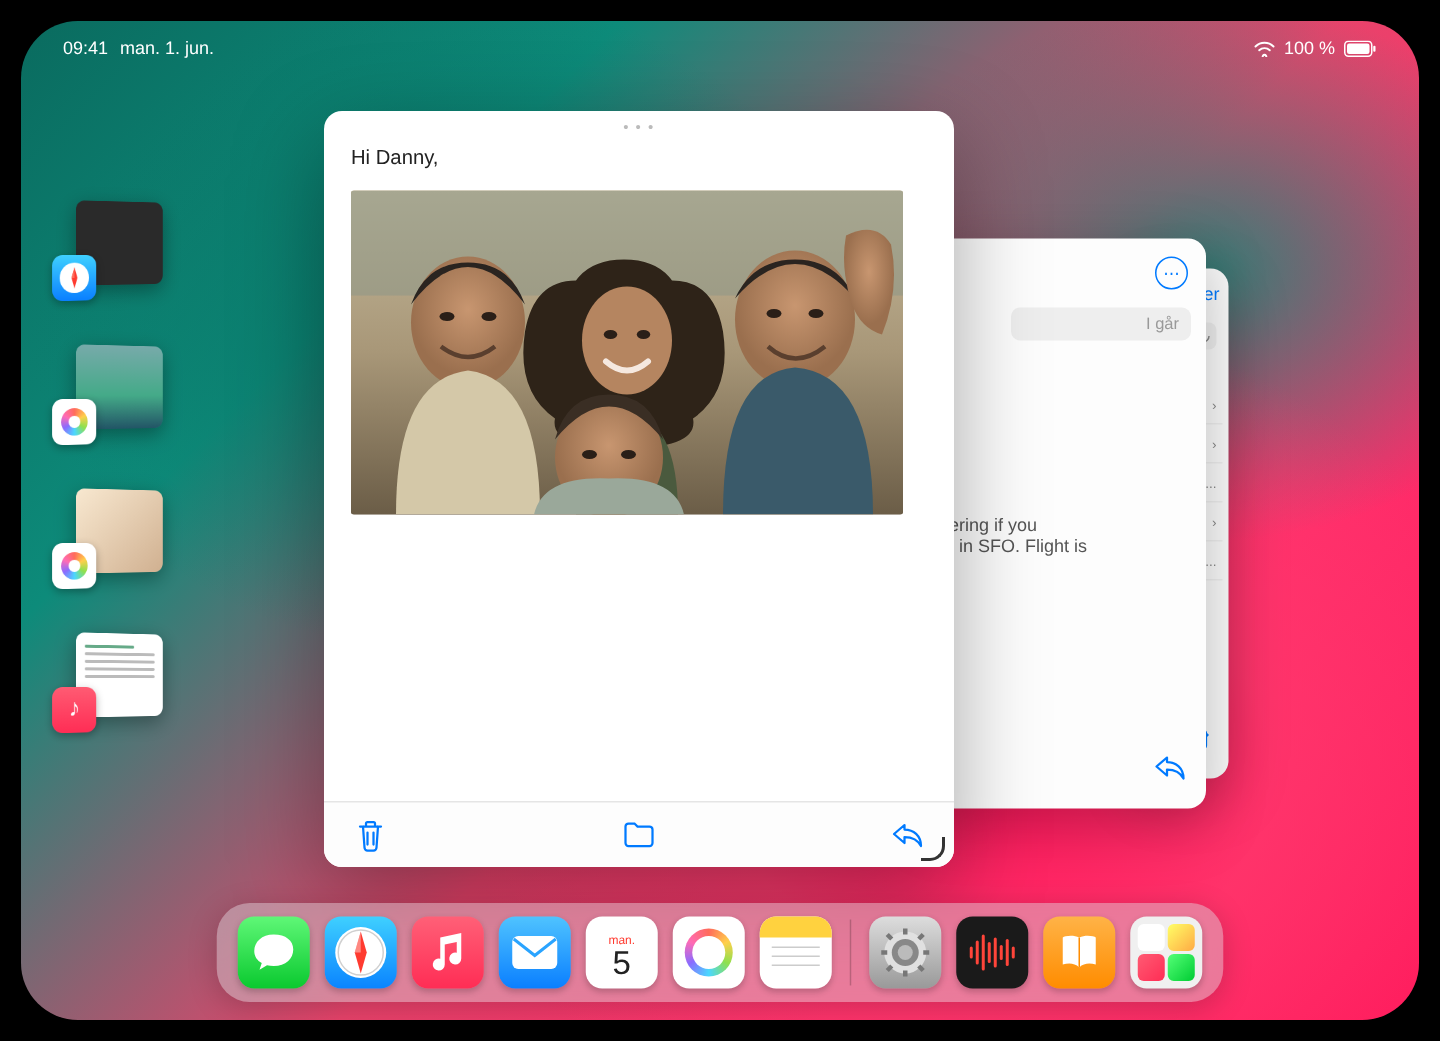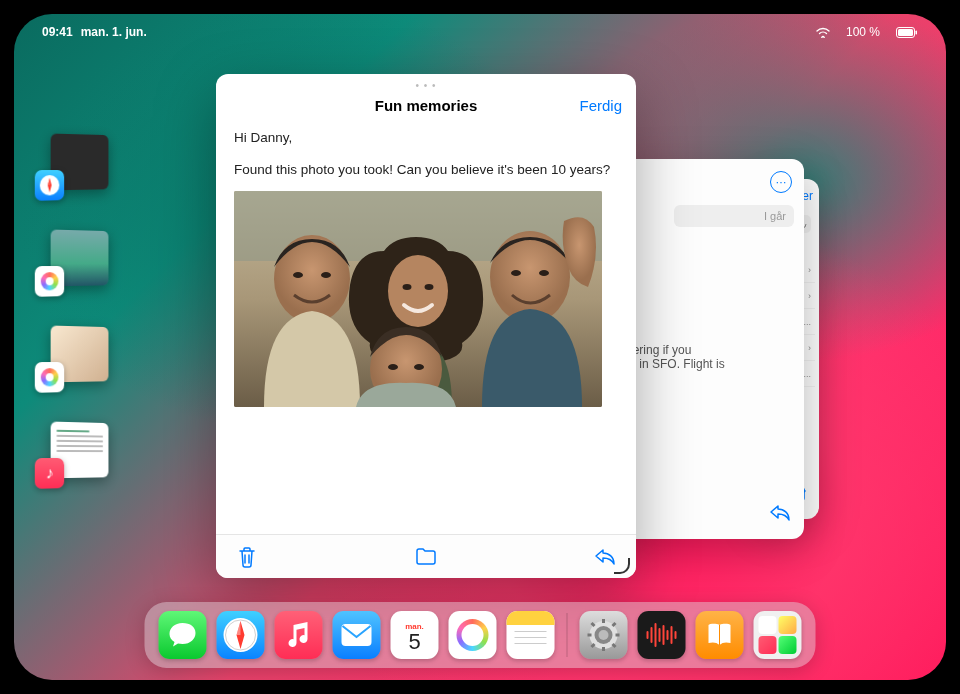--- a/index.html
+++ b/index.html
@@ -42,22 +42,22 @@
       height: 20px;
       display: flex;
       justify-content: space-between;
       align-items: center;
       padding: 0 28px;
       color: #fff;
       font-size: 12px;
       font-weight: 500;
       z-index: 100;
     }
-    .status-left { display: flex; gap: 8px; align-items: center; font-weight: bold; }
-    .status-right { display: flex; gap: 16px; align-items: center; }
+    .status-left { display: flex; gap: 8px; align-items: center; }
+    .status-right { display: flex; gap: 6px; align-items: center; }
     .wifi-icon, .battery-icon { display: inline-flex; align-items: center; }
 
     
     .stage-strip {
       position: absolute;
       left: 18px;
       top: 120px;
       width: 90px;
       display: flex;
       flex-direction: column;
@@ -269,21 +269,21 @@
     .di-safari{background:linear-gradient(180deg,#3fd0ff,#0a84ff);}
     .di-music{background:linear-gradient(180deg,#ff6077,#ff2d55);color:#fff;}
     .di-mail{background:linear-gradient(180deg,#4fc3ff,#0a7fff);}
     .di-calendar{background:#fff;flex-direction:column;}
     .di-photos{background:#fff;}
     .di-notes{background:linear-gradient(180deg,#fff 35%,#fff 35%);}
     .di-settings{background:linear-gradient(180deg,#ddd,#999);}
     .di-voice{background:#1a1a1a;}
     .di-books{background:linear-gradient(180deg,#ffb347,#ff8c00);color:#fff;}
     .di-widget{background:#f0f0f0;}
-    .cal-weekday{font-size:8px;color:#ff3b30;font-weight:700;margin-top:4px;text-align:center;}
+    .cal-weekday{font-size:8px;color:#ff3b30;font-weight:400;margin-top:4px;text-align:center;}
     .cal-day{font-size:22px;font-weight:400;color:#222;line-height:1;}
     .notes-top{position:absolute;top:0;left:0;right:0;height:14px;background:#ffd23f;border-radius:11px 11px 0 0;}
     .notes-lines{position:absolute;top:20px;left:8px;right:8px;}
     .notes-lines span{display:block;height:1px;background:#ccc;margin-bottom:5px;}
     .voice-wave{display:flex;gap:2px;align-items:center;}
     .voice-wave span{width:2px;background:#ff453a;border-radius:1px;}
     .widget-grid{display:grid;grid-template-columns:1fr 1fr;grid-template-rows:1fr 1fr;gap:2px;width:38px;height:38px;}
     .widget-grid span{border-radius:4px;}
   </style>
 </head>
@@ -398,27 +398,22 @@
       </div>
       <div class="bg-reply">
         <svg width="20" height="16" viewBox="0 0 20 16">
             <path d="M8 1 L1 7 l7 6 v-4 c5 0 9 2 11 6 0-7-5-11-11-11 z" fill="none" stroke="#007aff" stroke-width="1.5" stroke-linejoin="round"></path>
           </svg>
       </div>
     </div>
 
     <div class="mail-window">
       <div class="mail-grabber">• • •</div>
-      <div class="mail-header">
-        <div class="mail-title">Fun memories</div>
-        <div class="mail-done">Ferdig</div>
-      </div>
       <div class="mail-body">
         <p>Hi Danny,</p>
-        <p>Found this photo you took! Can you believe it's been 10 years?</p>
         <div class="mail-photo">
           <svg viewBox="0 0 368 216" preserveAspectRatio="xMidYMid slice">
             <defs>
               <linearGradient id="bg" x1="0" y1="0" x2="0" y2="1">
                 <stop offset="0" stop-color="#c4b89a"></stop>
                   <stop offset="0.5" stop-color="#a89778"></stop>
                   <stop offset="1" stop-color="#6b5d47"></stop>
               </linearGradient>
               <radialGradient id="skin" cx="0.5" cy="0.4">
                   <stop offset="0" stop-color="#c89670"></stop>

